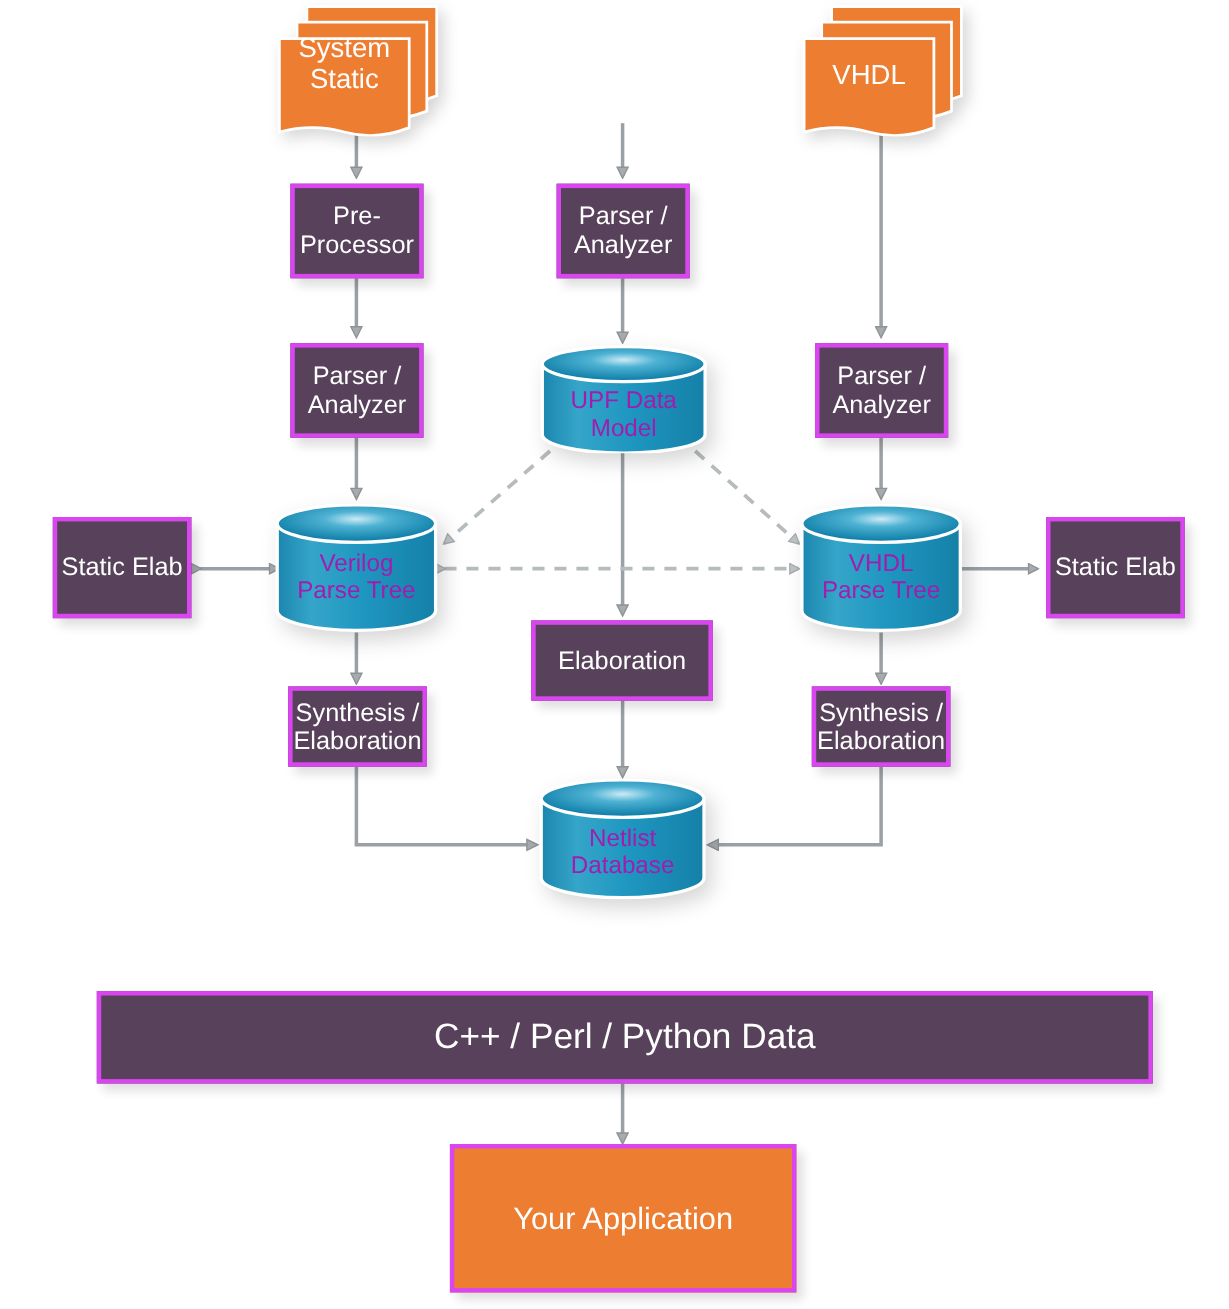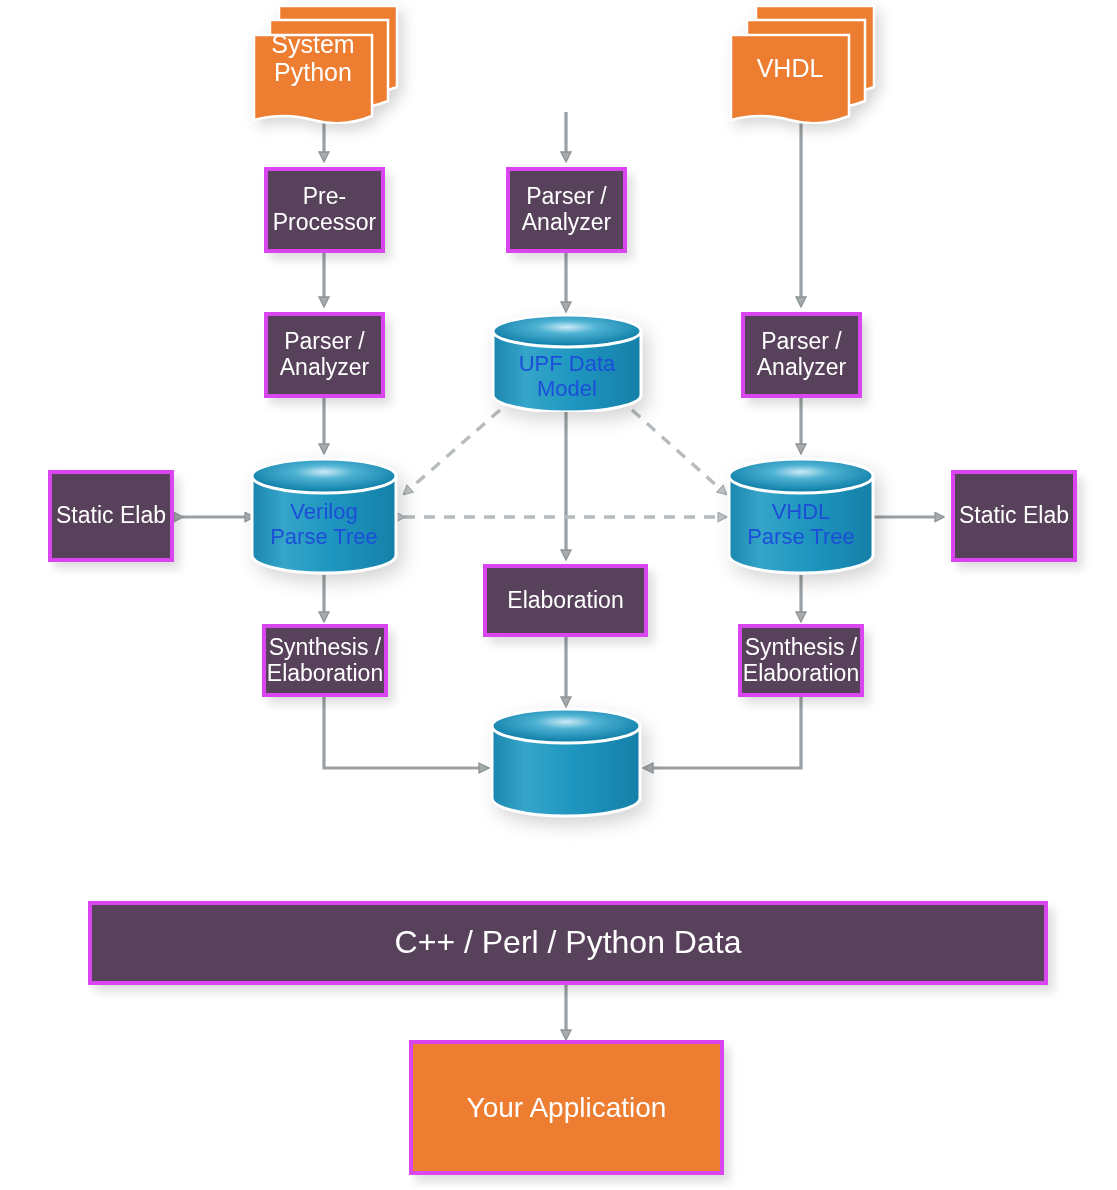--- a/index.html
+++ b/index.html
@@ -25,21 +25,21 @@
   .docstack svg{display:block;}
   .doclabel{
     position:absolute;left:0;right:0;color:#ffffff;text-align:center;
     line-height:1.12;white-space:pre-line;pointer-events:none;
   }
 
   
   .cyl{filter:drop-shadow(6px 8px 9px rgba(0,0,0,0.16));}
   .cyl svg{display:block;}
   .cyllabel{
-    position:absolute;left:0;right:0;color:#1d4ed8;text-align:center;
+    position:absolute;left:0;right:0;color:#a21caf;text-align:center;
     line-height:1.13;white-space:pre-line;pointer-events:none;
   }
 
   
   #wires{position:absolute;left:0;top:0;width:1117px;height:1190px;pointer-events:none;}
 
   .txt-lg{font-size:25px;}
   .txt-md{font-size:23px;}
   .txt-sm{font-size:22px;}
   .txt-api{font-size:32px;}
@@ -110,21 +110,21 @@
 
   <div class="node docstack" style="left:250px;top:2px;width:150px;height:122px;">
     <svg width="150" height="122" viewBox="0 0 150 122" xmlns="http://www.w3.org/2000/svg">
       <g stroke="#ffffff" stroke-width="2.5">
         <path d="M29,4 H147 V85 Q117,97 88,89 Q59,81 29,89 Z" fill="#ED7D31"></path>
         <path d="M20,18 H138 V99 Q108,111 79,103 Q50,95 20,103 Z" fill="#ED7D31"></path>
         <path d="M4,33 H122 V114 Q92,126 63,118 Q34,110 4,118 Z" fill="#ED7D31"></path>
       </g>
     </svg>
     <div class="doclabel txt-lg" style="top:28px;left:4px;width:118px;">System
-Python</div>
+Static</div>
   </div>
 
 
   <div class="node docstack" style="left:727px;top:2px;width:150px;height:122px;">
     <svg width="150" height="122" viewBox="0 0 150 122" xmlns="http://www.w3.org/2000/svg">
       <g stroke="#ffffff" stroke-width="2.5">
         <path d="M29,4 H147 V85 Q117,97 88,89 Q59,81 29,89 Z" fill="#ED7D31"></path>
         <path d="M20,18 H138 V99 Q108,111 79,103 Q50,95 20,103 Z" fill="#ED7D31"></path>
         <path d="M4,33 H122 V114 Q92,126 63,118 Q34,110 4,118 Z" fill="#ED7D31"></path>
       </g>
@@ -233,19 +233,21 @@
         </linearGradient>
         <radialGradient id="gTop4" cx="0.5" cy="0.38" r="0.58">
           <stop offset="0" stop-color="#CCEAF5"></stop>
           <stop offset="0.35" stop-color="#4EB2D3"></stop>
           <stop offset="1" stop-color="#0E7EA8"></stop>
         </radialGradient>
       </defs>
       <path d="M4,18 V90 A74,18 0 0 0 152,90 V18 Z" fill="url(#gBody4)" stroke="#ffffff" stroke-width="3"></path>
       <ellipse cx="78" cy="18" rx="74" ry="17" fill="url(#gTop4)" stroke="#ffffff" stroke-width="3"></ellipse>
     </svg>
+    <div class="cyllabel txt-sm" style="top:42px;left:0;width:156px;">Netlist
+Database</div>
   </div>
 
   <div class="node box purple txt-api" style="left:88px;top:901px;width:960px;height:84px;">C++ / Perl / Python Data</div>
 
   <div class="node box orange txt-app" style="left:409px;top:1040px;width:315px;height:135px;">Your Application</div>
 
 </div>
 
 </body></html>

